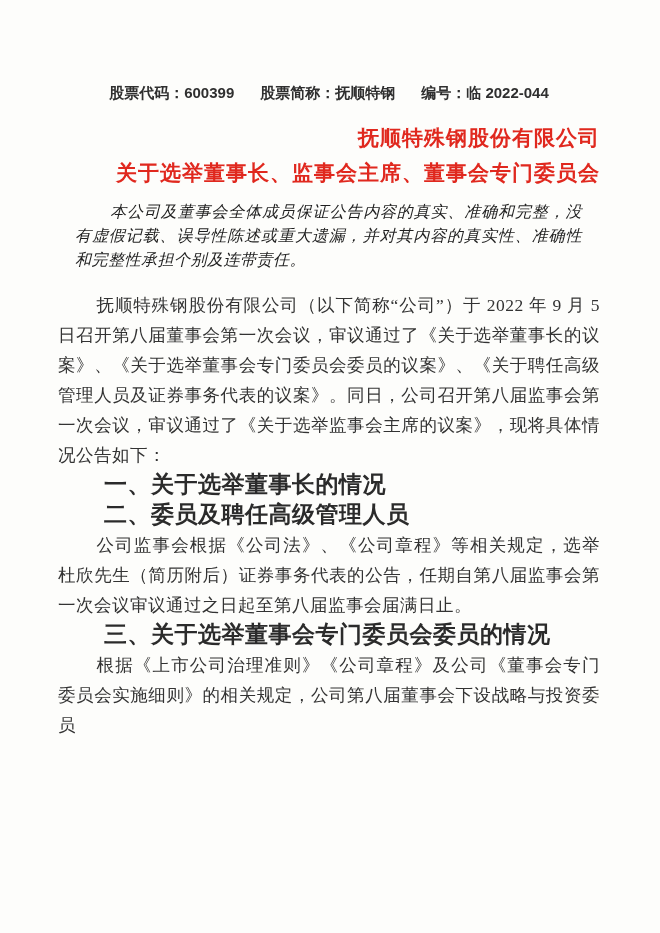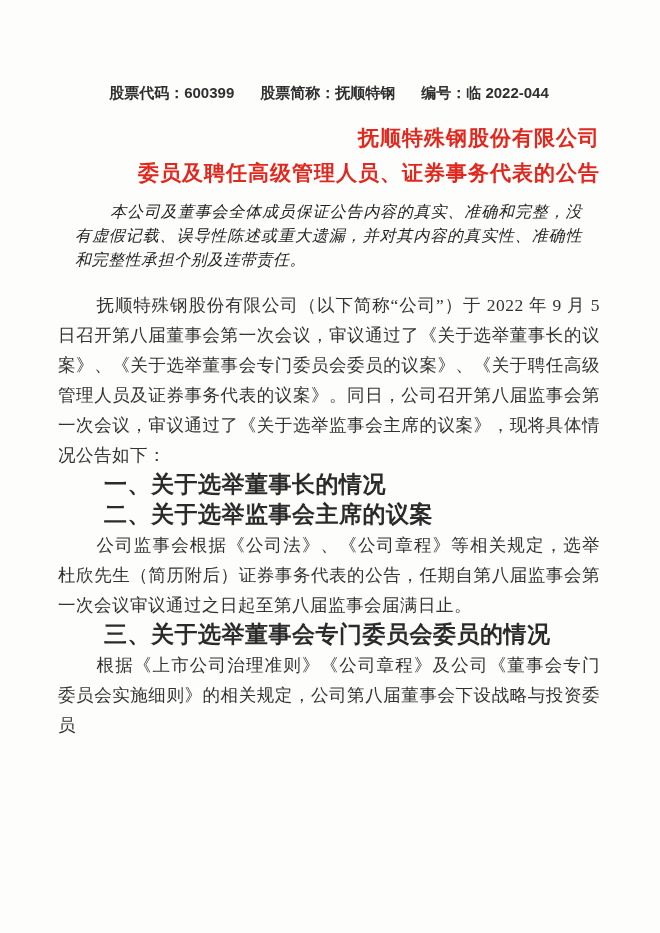--- a/index.html
+++ b/index.html
@@ -81,28 +81,28 @@
 
 <div class="page">
   <div class="doc">
 
     <div class="doc-header">
       <span class="hgroup"><span>股票代码：</span><span>600399</span></span><span class="hgap"></span><span class="hgroup"><span>股票简称：</span><span>抚顺特钢</span></span><span class="hgap"></span><span class="hgroup"><span>编号：</span><span>临 2022-044</span></span>
     </div>
 
     <div class="title-block">
       <div>抚顺特殊钢股份有限公司</div>
-      <div>委员及聘任高级管理人员、证券事务代表的公告</div>
+      <div>关于选举董事长、监事会主席、董事会专门委员会</div>
     </div>
 
     <p class="disclaimer">本公司及董事会全体成员保证公告内容的真实、准确和完整，没有虚假记载、误导性陈述或重大遗漏，并对其内容的真实性、准确性和完整性承担个别及连带责任。</p>
 
     <div class="doc-body">
         <p class="para">抚顺特殊钢股份有限公司（以下简称“公司”）于 2022 年 9 月 5 日召开第八届董事会第一次会议，审议通过了《关于选举董事长的议案》、《关于选举董事会专门委员会委员的议案》、《关于聘任高级管理人员及证券事务代表的议案》。同日，公司召开第八届监事会第一次会议，审议通过了《关于选举监事会主席的议案》，现将具体情况公告如下：</p>
         <p class="section-heading">一、关于选举董事长的情况</p>
-        <p class="section-heading">二、关于选举监事会主席的议案</p>
+        <p class="section-heading">二、委员及聘任高级管理人员</p>
         <p class="para">公司监事会根据《公司法》、《公司章程》等相关规定，选举杜欣先生（简历附后）证券事务代表的公告，任期自第八届监事会第一次会议审议通过之日起至第八届监事会届满日止。</p>
         <p class="section-heading">三、关于选举董事会专门委员会委员的情况</p>
         <p class="para">根据《上市公司治理准则》《公司章程》及公司《董事会专门委员会实施细则》的相关规定，公司第八届董事会下设战略与投资委员</p>
       </div>
 
   </div>
 </div>
 
 </body></html>

